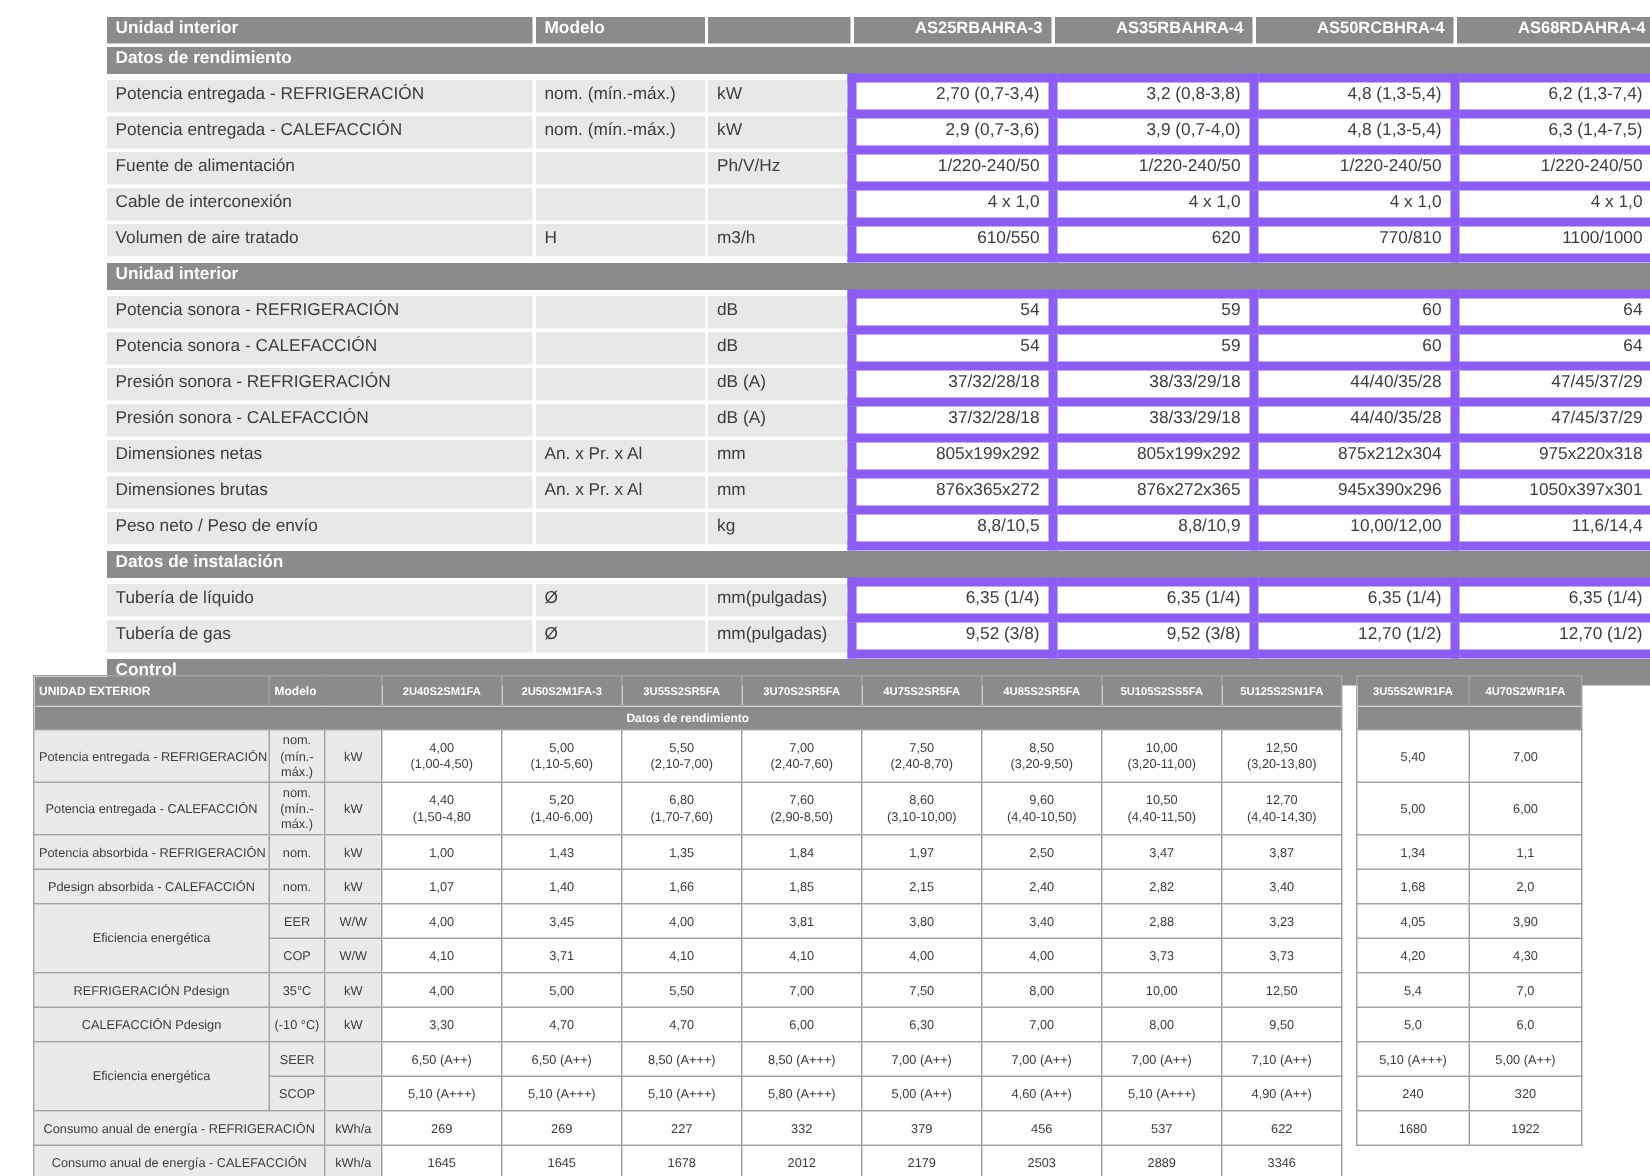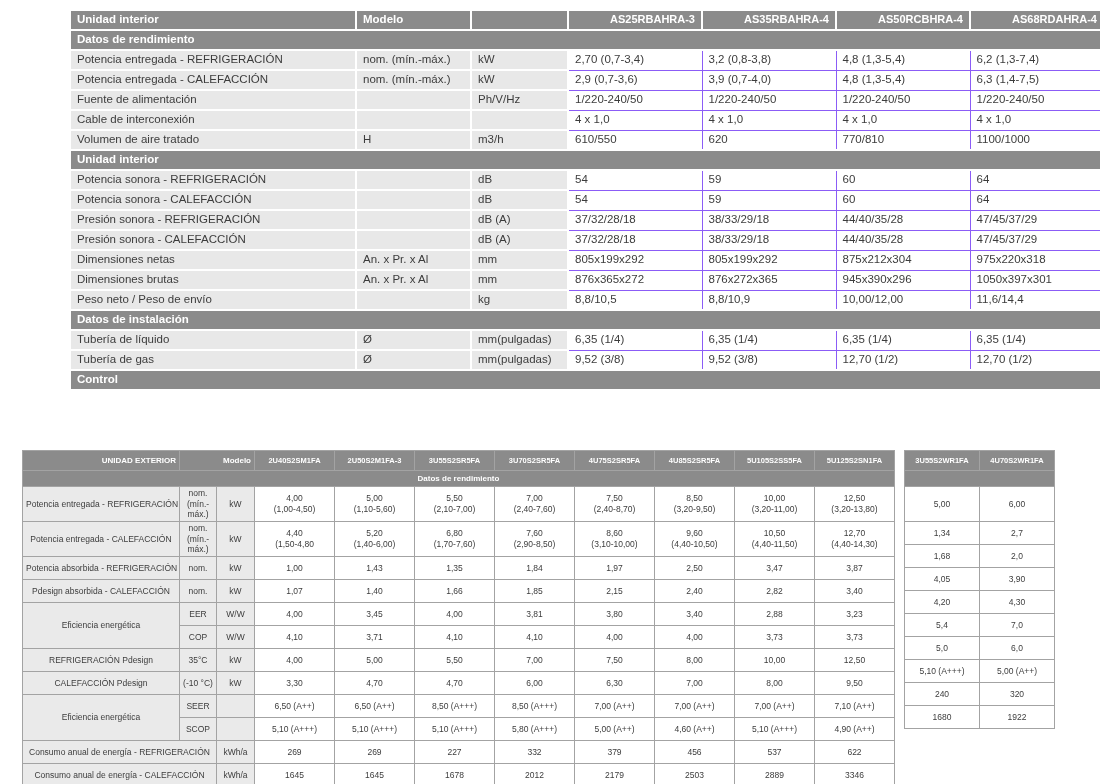--- a/index.html
+++ b/index.html
@@ -8,34 +8,34 @@
   .sheet{position:absolute;inset:0;background:#fff;}
 
   
   #indoor-table{position:absolute;left:22px;top:9px;width:1034px;
     border-collapse:collapse;table-layout:fixed;font-size:11.5px;margin-left:47px;}
   #indoor-table td{padding:1px 6px;height:16px;line-height:1.2;vertical-align:middle;overflow:hidden;white-space:nowrap;}
   .t1-hdr{background:#8b8b8b;color:#fff;font-weight:bold;border:2px solid #fff;text-align:left;}
   .t1-hdr.model{text-align:right;font-size:11px;}
   .t1-sec{background:#8b8b8b;color:#fff;font-weight:bold;border:2px solid #fff;text-align:left;}
   .t1-lbl{background:#e8e8e8;border:2px solid #fff;text-align:left;}
-  .t1-val{background:#fff;border:1px solid #8b5cf6;text-align:left;}
+  .t1-val{background:#fff;border:6px solid #8b5cf6;text-align:right;}
 
   
   #outdoor-wrap{position:absolute;left:22px;top:450px;display:flex;gap:9px;align-items:flex-start;}
   .t2col{display:flex;flex-direction:column;}
   .t2{border-collapse:collapse;table-layout:fixed;font-size:8.5px;}
   #outdoor-main{width:872px;}
   #outdoor-extra{width:150px;}
   .t2 td{border:1px solid #a3a3a3;padding:1px 3px;height:20px;line-height:1.25;
          text-align:center;vertical-align:middle;overflow:hidden;}
   .t2 tr.tall td{height:32px;}
   .t2-hdr{background:#8b8b8b;color:#fff;font-weight:bold;font-size:7.5px;
           border:2px solid #fff;height:17px !important;}
-  .t2-hdr.left{text-align:right;font-size:8px;}
+  .t2-hdr.left{text-align:left;font-size:8px;}
   .t2-sec{background:#8b8b8b;color:#fff;font-weight:bold;font-size:8px;text-align:left;
           border:2px solid #fff;height:13px !important;}
   .t2-lbl{background:#eaeaea;text-align:left;white-space:nowrap;}
   .t2-spec{background:#eaeaea;text-align:left;white-space:pre-line;}
   .t2-unit{background:#eaeaea;text-align:left;}
   .t2-val{background:#fff;white-space:pre-line;}
 </style>
 </head>
 <body>
 
@@ -416,26 +416,30 @@
           </colgroup>
         <tbody>
             <tr>
               <td class="t2-hdr">3U55S2WR1FA</td>
               <td class="t2-hdr">4U70S2WR1FA</td>
             </tr>
             <tr>
               <td class="t2-sec" colspan="2"></td>
             </tr>
             <tr class="tall">
+              <td class="t2-val">5,40</td>
+              <td class="t2-val">7,00</td>
+            </tr>
+            <tr class="tall">
               <td class="t2-val">5,00</td>
               <td class="t2-val">6,00</td>
             </tr>
             <tr>
               <td class="t2-val">1,34</td>
-              <td class="t2-val">2,7</td>
+              <td class="t2-val">1,1</td>
             </tr>
             <tr>
               <td class="t2-val">1,68</td>
               <td class="t2-val">2,0</td>
             </tr>
             <tr>
               <td class="t2-val">4,05</td>
               <td class="t2-val">3,90</td>
             </tr>
             <tr>

